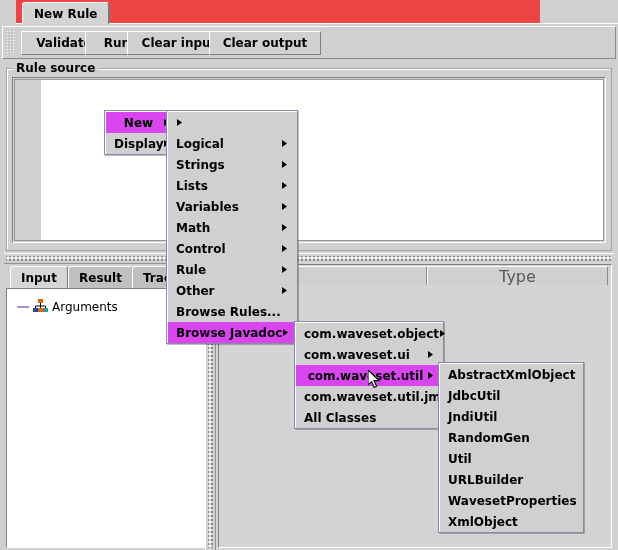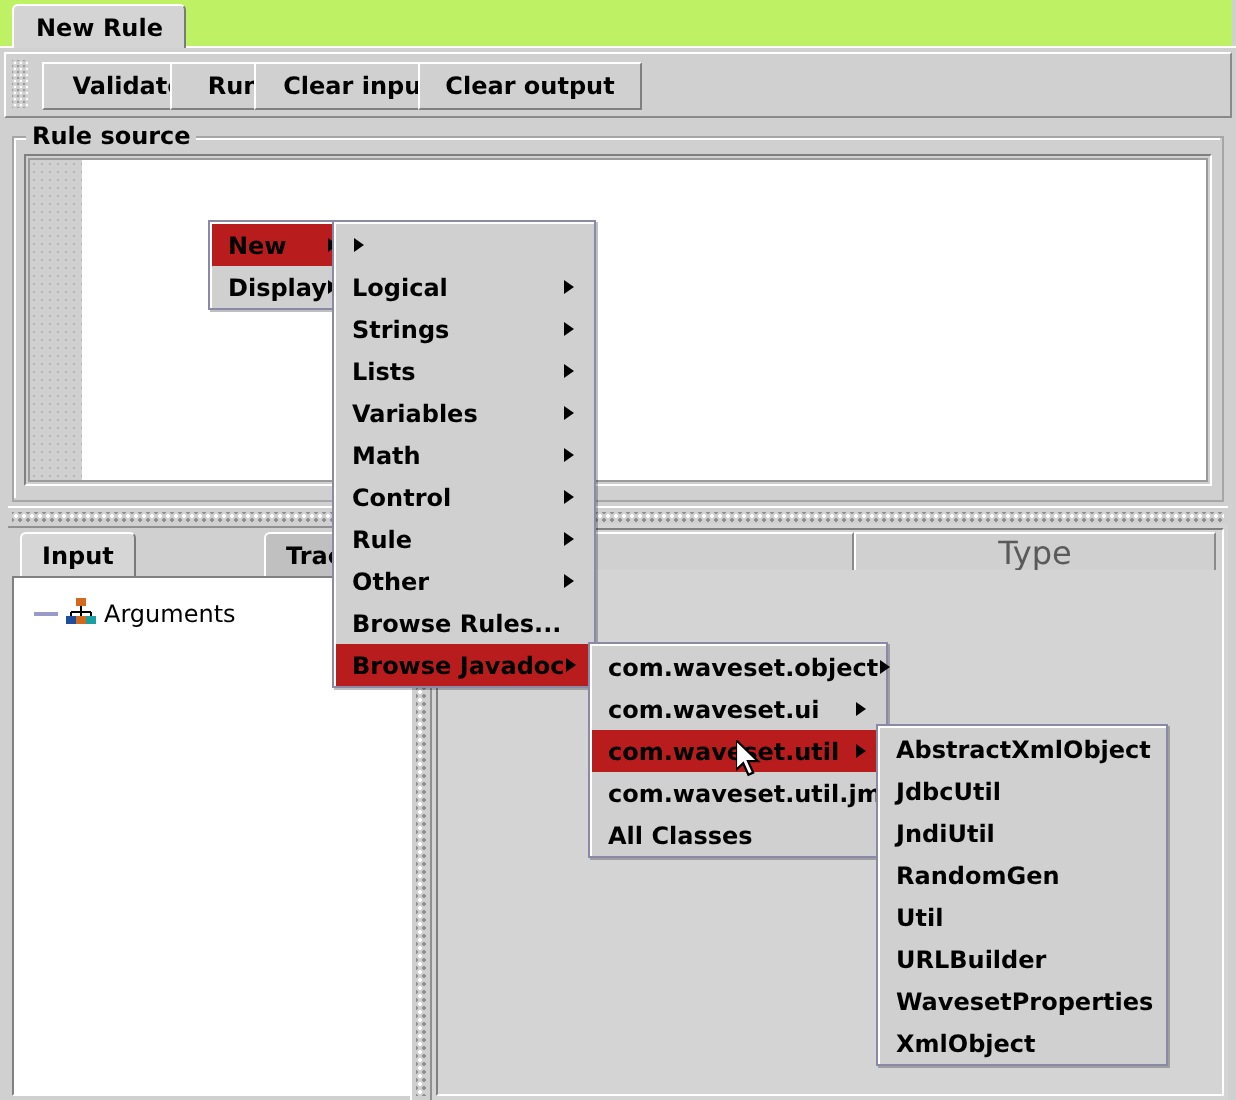--- a/index.html
+++ b/index.html
@@ -6,21 +6,21 @@
   body{
     width:618px;height:550px;overflow:hidden;
     background:#c8c8c8;
     font-family:"DejaVu Sans","Liberation Sans",sans-serif;
     font-size:11px;
     -webkit-font-smoothing:none;
   }
   #root{position:relative;width:618px;height:550px;background:#d0d0d0;}
 
   
-  .tabstrip{position:absolute;left:0;top:0;width:616px;height:25px;background:#bef264;}
+  .tabstrip{position:absolute;left:16px;top:0;width:524px;height:25px;background:#ef4444;}
   .tabstrip .bottomline{position:absolute;left:0;top:23px;width:618px;height:2px;background:#d0d0d0;border-top:1px solid #fff;}
   .wintab{
     position:absolute;left:6px;top:2px;height:21px;padding:0 11px;
     display:flex;align-items:center;
     background:#d4d4d4;color:#000;font-weight:bold;font-size:12px;
     border-top:1px solid #fff;border-left:1px solid #fff;border-right:1px solid #7a7a7a;
     border-radius:3px 3px 0 0;
   }
 
   
@@ -83,21 +83,21 @@
       border-top:1px solid #fff;border-left:1px solid #fff;border-right:1px solid #8a8a8a;border-bottom:1px solid #8a8a8a;}
   .th.c1{width:206px;}
   .th.c2{width:180px;}
   .tbl-body{position:absolute;left:1px;top:20px;right:1px;bottom:1px;background:#d4d4d4;}
 
   
   .menu{position:absolute;background:#d0d0d0;border:1px solid #8a8aa8;
         box-shadow:1px 1px 0 rgba(0,0,0,0.25);}
   .menu .inner{border-top:1px solid #ffffff;border-left:1px solid #ffffff;}
   .mi{height:21px;display:flex;align-items:center;padding:0 6px 0 8px;font-weight:bold;font-size:12px;color:#000;white-space:nowrap;}
-  .mi.sel{background:#b91c1c;color:#000;}
+  .mi.sel{background:#d946ef;color:#000;text-align:center;}
   .mi .lbl{flex:1;}
   .mi .arrow{width:10px;text-align:center;font-size:9px;line-height:1;color:#000;}
   .arrow svg{display:block;}
 
   
   #menu1{left:104px;top:110px;width:74px;}
   
   #menu2{left:166px;top:110px;width:130px;}
   
   #menu3{left:294px;top:321px;width:148px;}
@@ -146,20 +146,23 @@
     </div>
   </div>
 
   <div class="hdivider">
     <div class="dots"></div>
   </div>
 
   <div class="btabs">
     <div class="btab sel" style="left:4px;">
       <span>Input</span>
+    </div>
+    <div class="btab" style="left:62px;">
+      <span>Result</span>
     </div>
     <div class="btab" style="left:126px;">
       <span>Trace</span>
     </div>
   </div>
 
   <div class="treepane">
     <div class="treerow">
       <span class="tree-handle"></span>
       <span>

